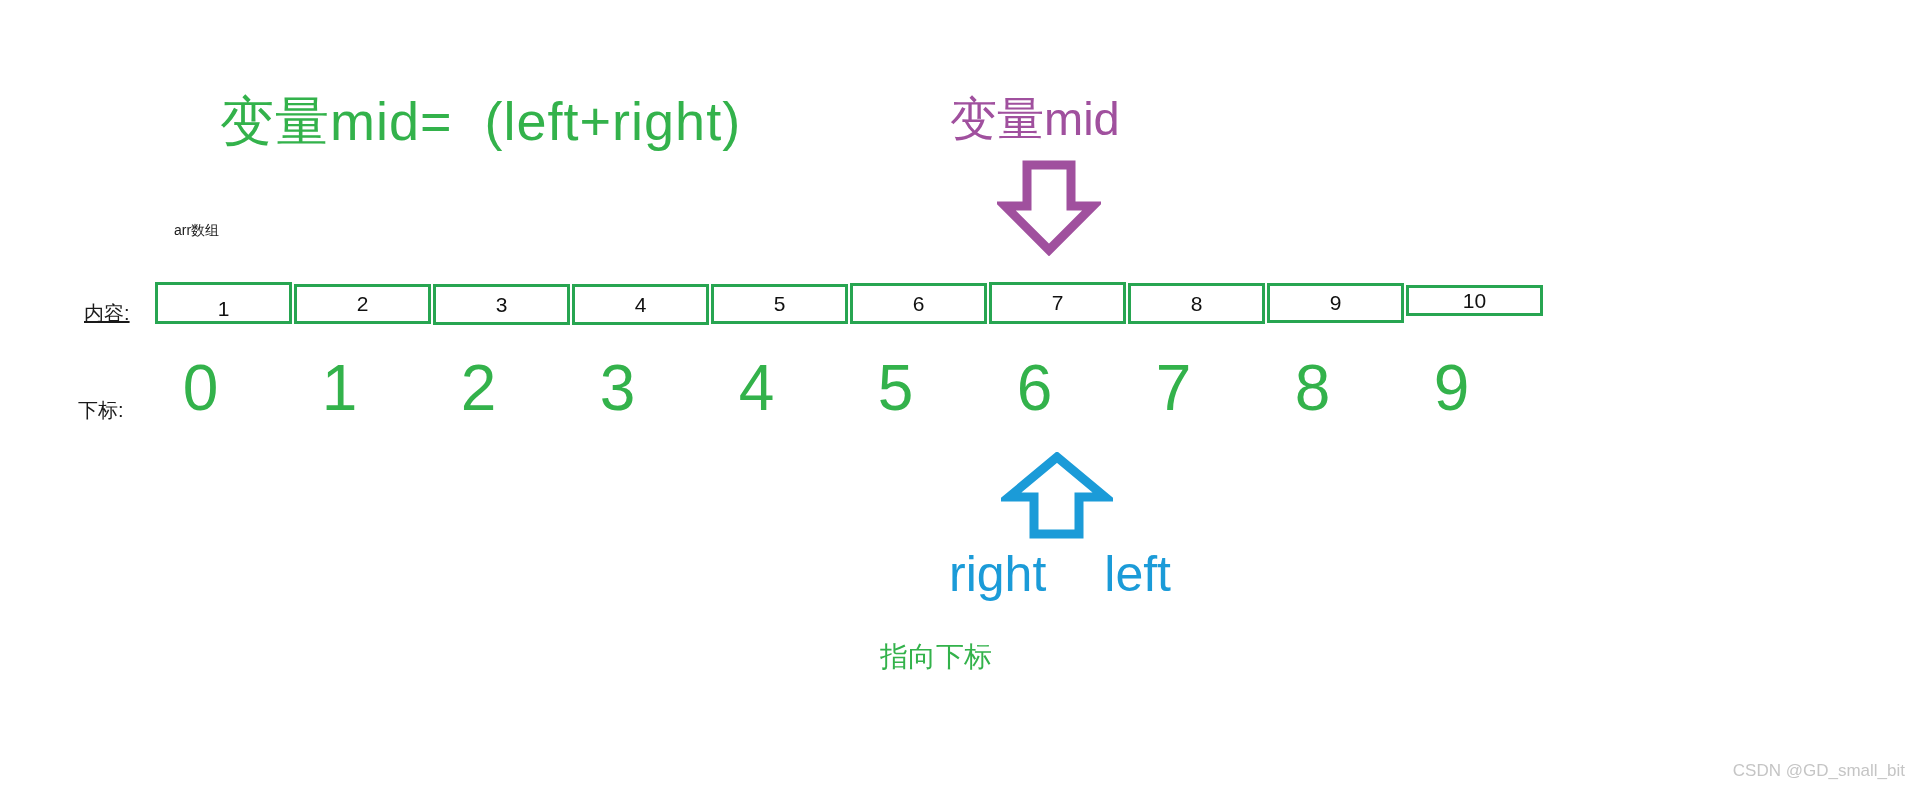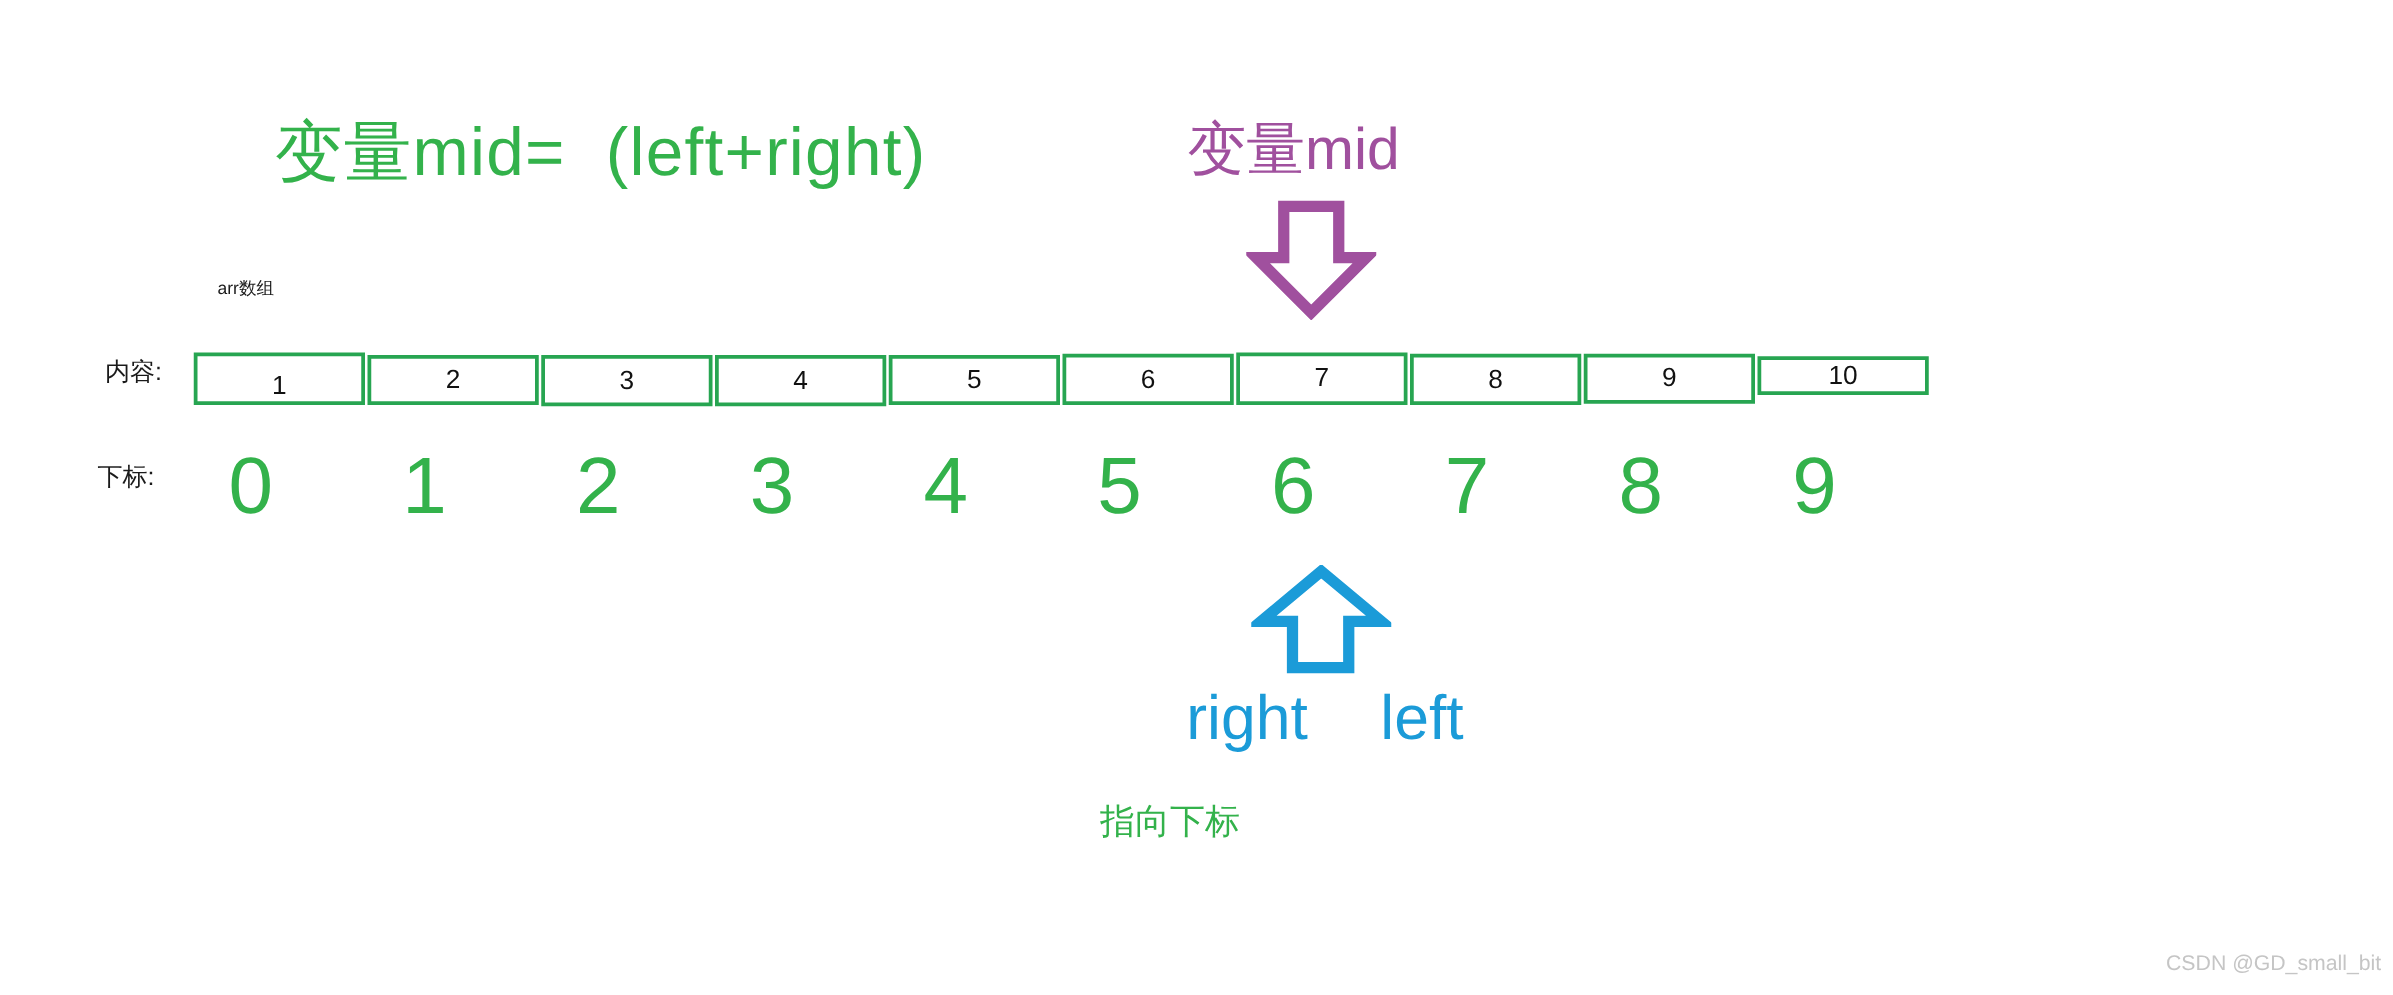--- a/index.html
+++ b/index.html
@@ -10,22 +10,22 @@
   .formula{position:absolute;left:220px;top:86px;font-size:54px;color:#33b24b;
            white-space:pre;letter-spacing:1px;}
 
   
   .mid-label{position:absolute;left:950px;top:88px;font-size:47px;color:#a0509e;white-space:pre;}
   .down-arrow{position:absolute;left:997px;top:160px;}
 
   
   .arr-title{position:absolute;left:174px;top:222px;font-size:14px;color:#1a1a1a;}
   .row-label{position:absolute;font-size:20px;color:#1a1a1a;}
-  .label-content{left:84px;top:284px;}
-  .label-index{left:78px;top:368px;}
+  .label-content{left:84px;top:300px;text-decoration:underline;}
+  .label-index{left:78px;top:397px;}
 
   .cells{position:absolute;left:155px;top:281px;display:flex;}
   .cell{box-sizing:border-box;width:137px;height:42px;border:3px solid #27a551;
         margin-right:2px;background:#ffffff;display:flex;align-items:center;justify-content:center;
         font-size:21px;color:#111;}
   .cell:nth-child(1){margin-top:1px;}
   .cell:nth-child(1) span{position:relative;top:6px;}
   .cell:nth-child(2){margin-top:3px;height:40px;}
   .cell:nth-child(3){margin-top:3px;height:41px;}
   .cell:nth-child(4){margin-top:3px;height:41px;}

